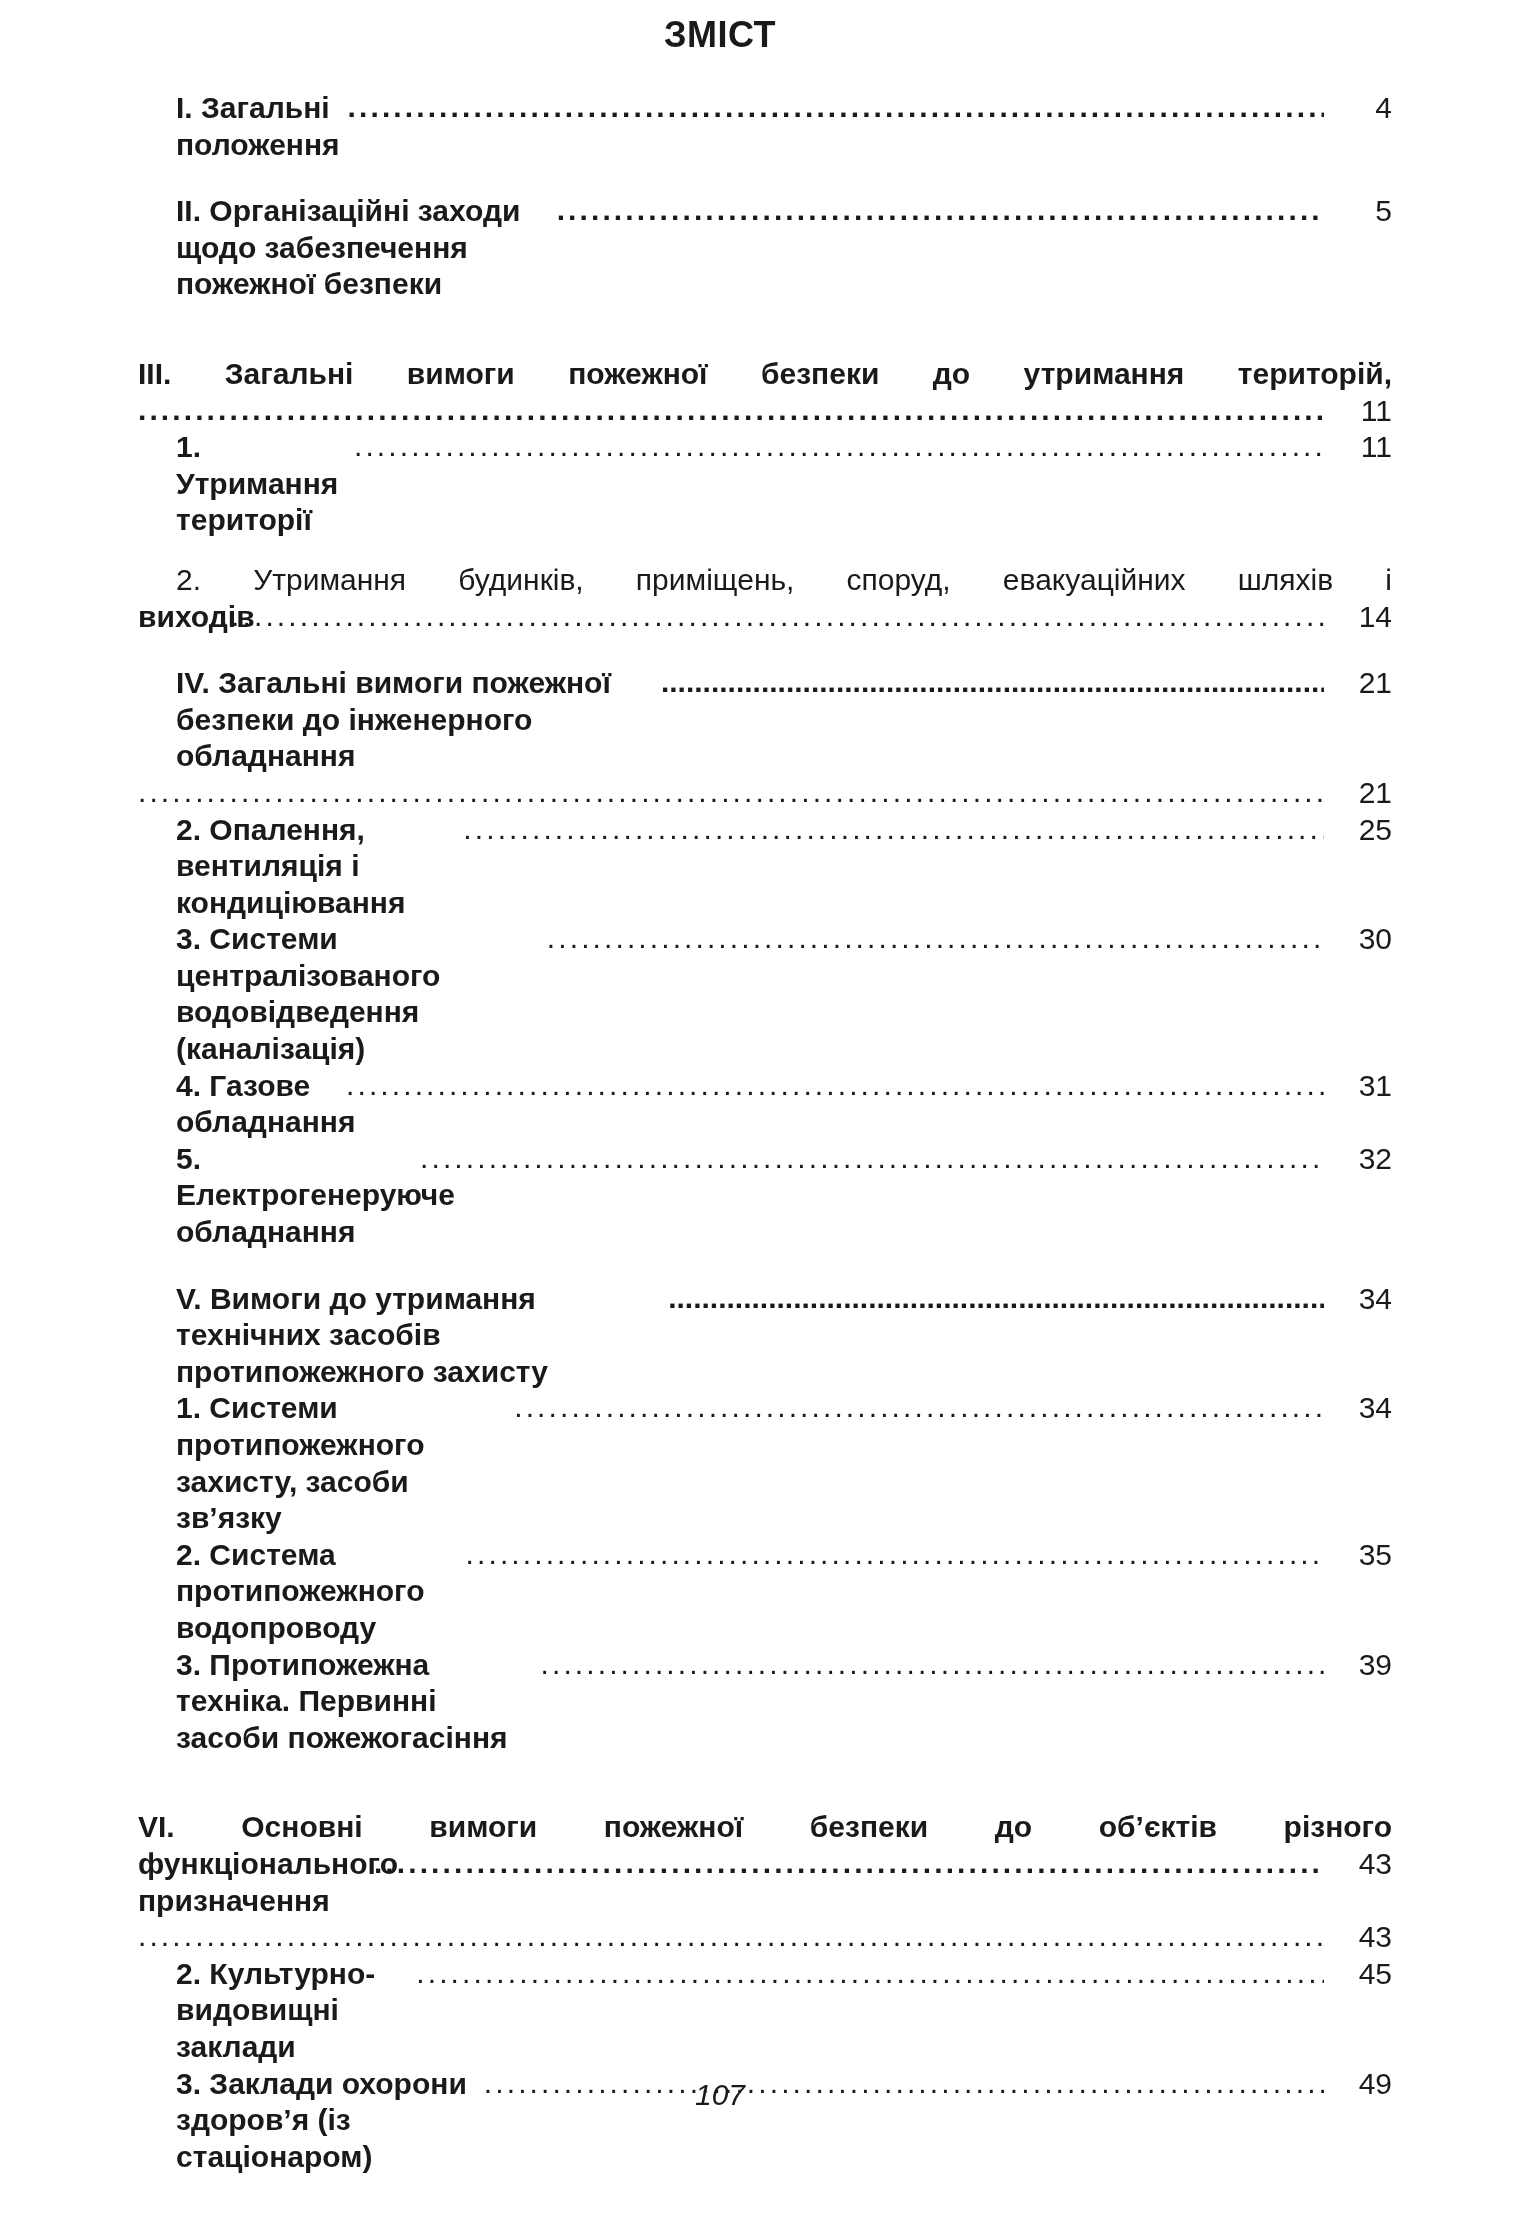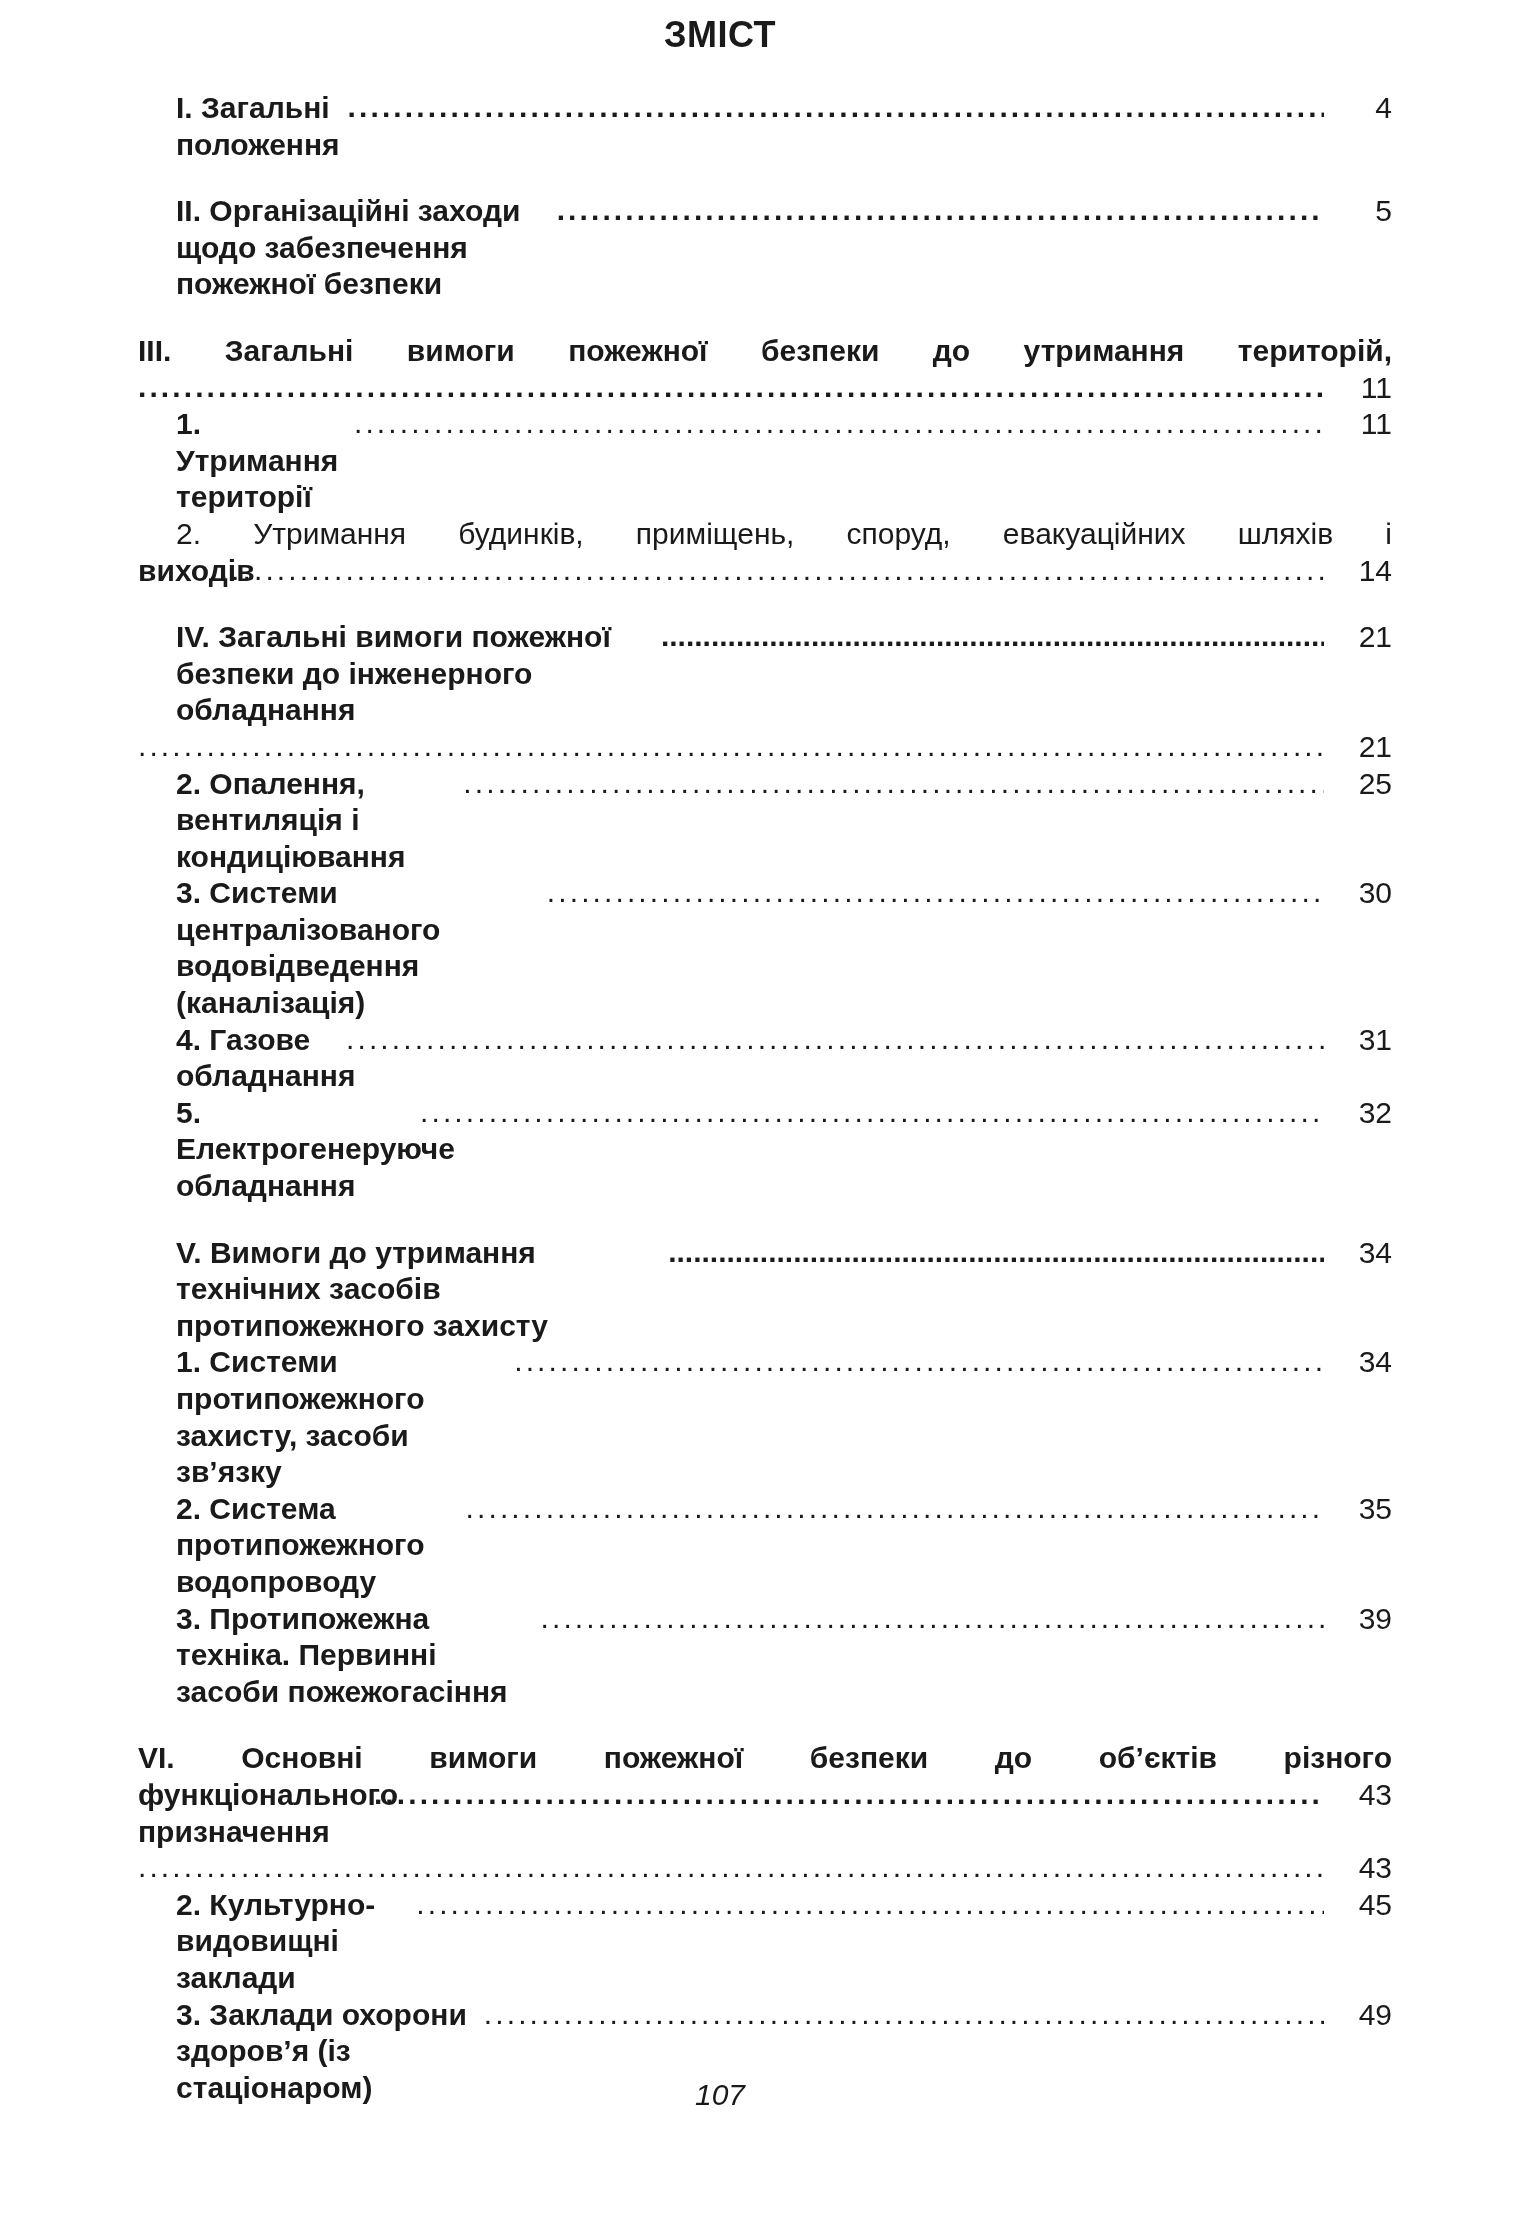--- a/index.html
+++ b/index.html
@@ -72,20 +72,21 @@
     font-weight: bold;
     font-size: 30px;
     line-height: 1.22;
   }
   .sec .head-text {
     font-weight: bold;
   }
   .jline.just {
     text-align: justify;
     text-align-last: justify;
+    margin-top: 23px;
   }
 
   
   .item {
     font-weight: normal;
     font-size: 30px;
     line-height: 1.22;
   }
   .indent {
     padding-left: 38px;

